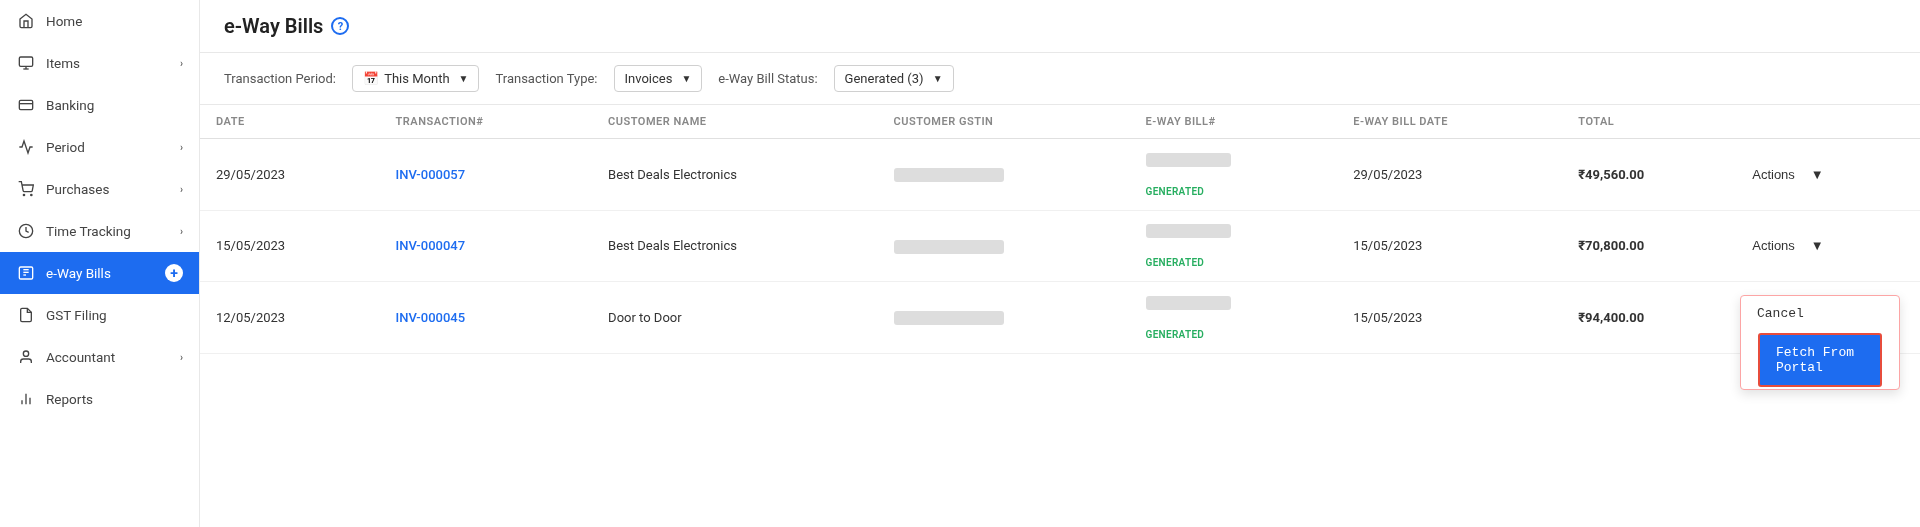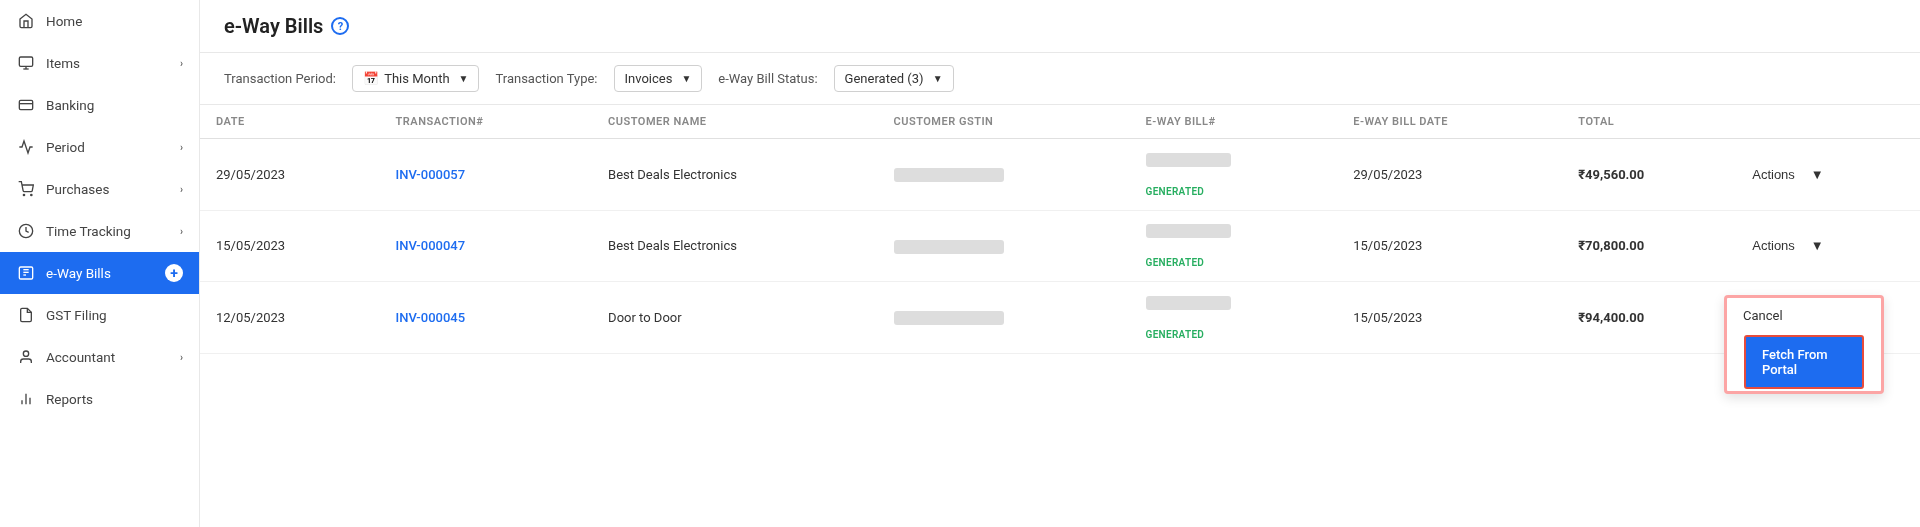--- a/index.html
+++ b/index.html
@@ -215,28 +215,29 @@
       cursor: pointer;
       font-size: 13px;
       display: flex;
       align-items: center;
       gap: 16px;
     }
 
     
     .dropdown-menu {
       position: absolute;
-      right: 36px;
+      right: 20px;
       top: 190px;
       background: #fff;
-      border: 3px solid #fca5a5;
+      border: 1px solid #fca5a5;
       border-radius: 4px;
       box-shadow: 0 4px 12px rgba(0,0,0,0.12);
       z-index: 100;
       width: 160px;
+      font-family: Liberation Mono, monospace;
     }
     .dropdown-menu-item {
       padding: 10px 16px;
       cursor: pointer;
       font-size: 13px;
       color: #333;
     }
     .dropdown-menu-item.fetch-btn {
       background: #1d6cf0;
       color: #fff;

